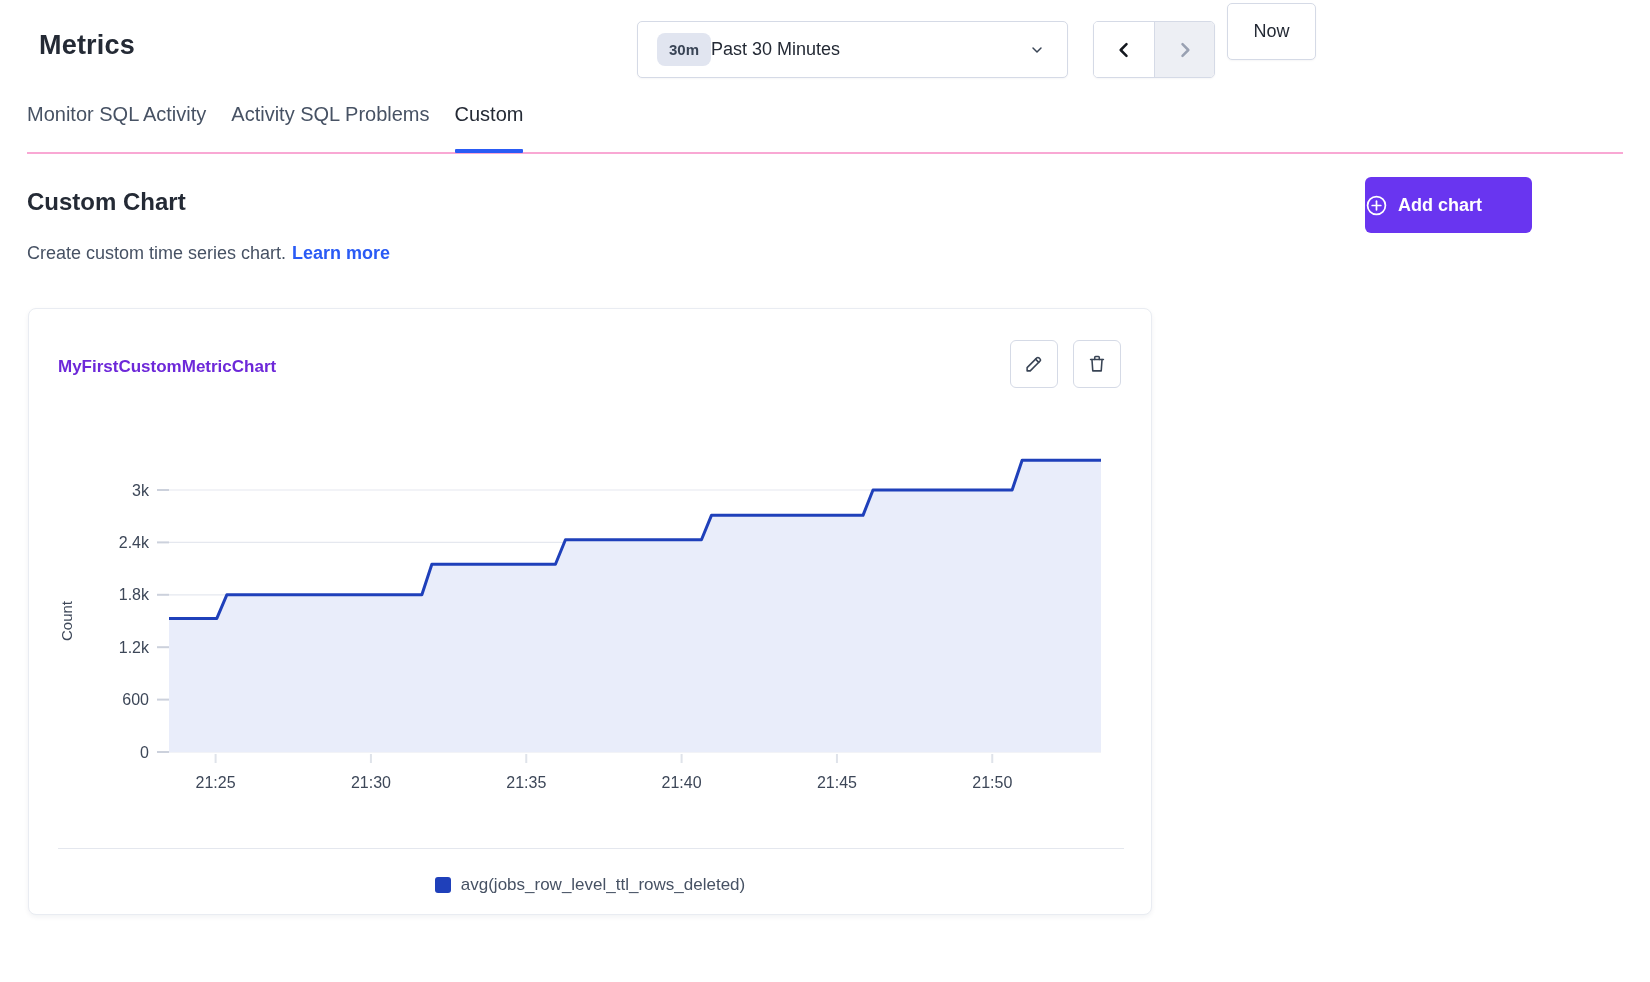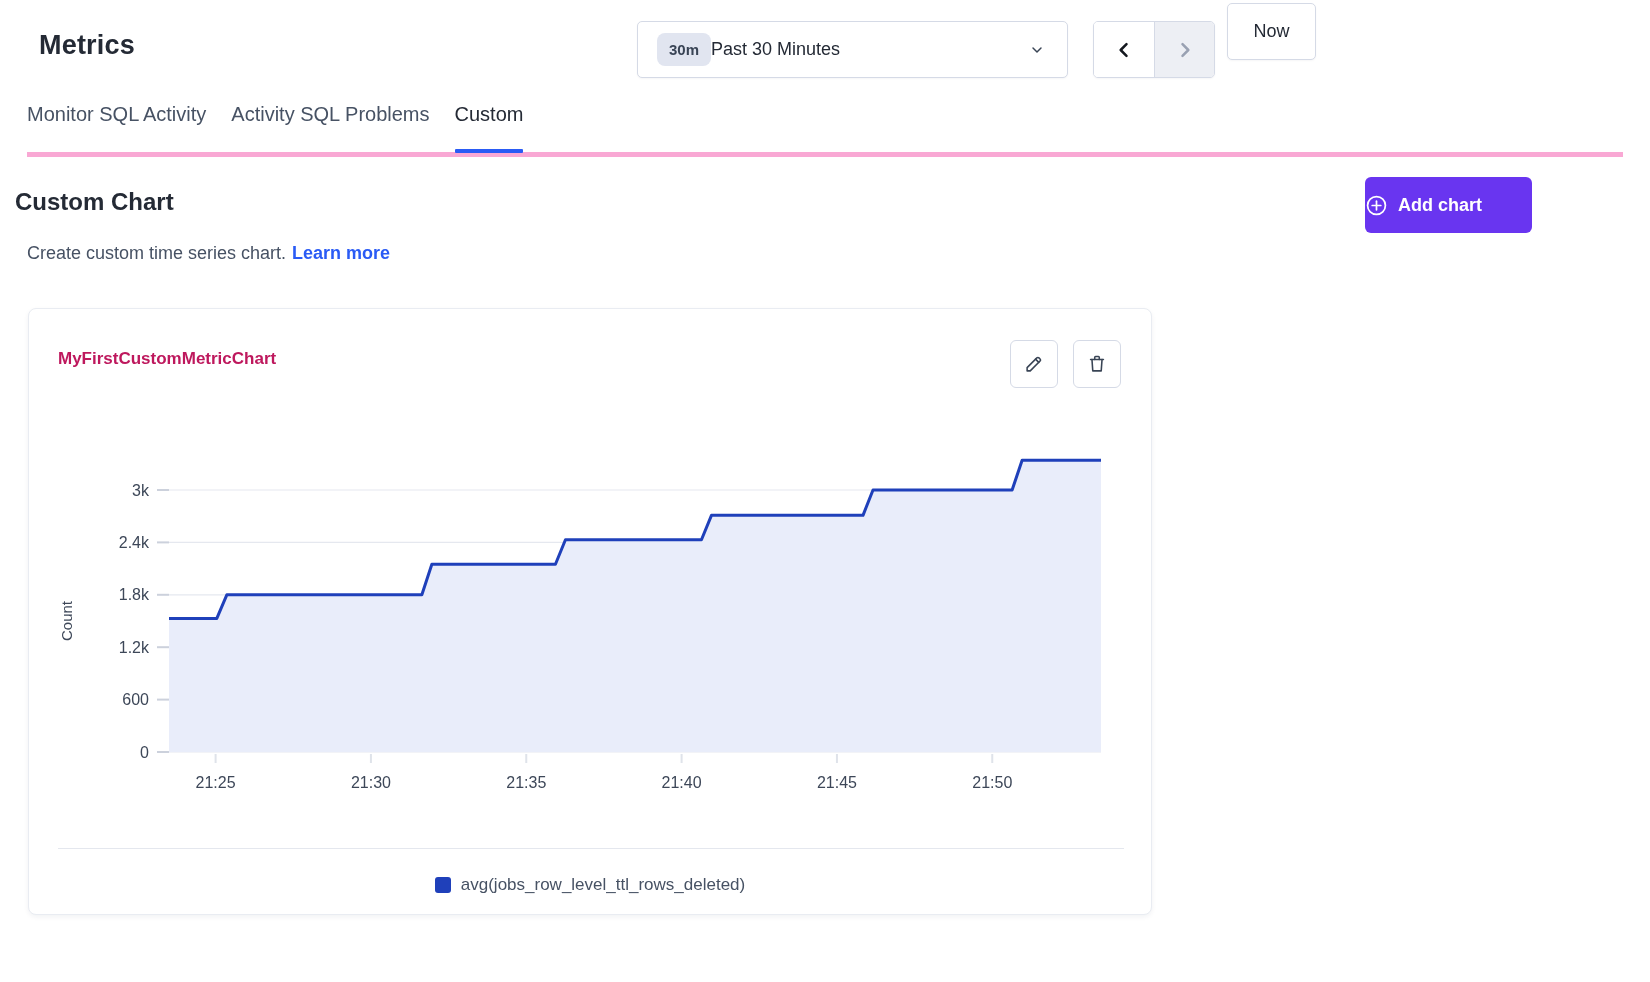--- a/index.html
+++ b/index.html
@@ -24,40 +24,40 @@
   .nav-btn { width:60px; height:100%; display:flex; align-items:center; justify-content:center; background:#fff; border:none; cursor:pointer; }
   .nav-btn.disabled { background:#edeff4; border-left:1px solid #d5dae6; cursor:default; }
 
   .now-btn { position:absolute; left:1227px; top:3px; width:89px; height:57px;
     background:#fff; border:1px solid #d5dae6; border-radius:5px;
     font-family:inherit; font-size:18px; color:#242a35; cursor:pointer;
     box-shadow:0 1px 2px rgba(20,30,60,.04); }
 
   
   .tabs { position:absolute; left:27px; top:103px; width:1596px; display:flex; gap:25px;
-    border-bottom:5px solid #f9a8d4; padding-bottom:0; }
+    border-bottom:2px solid #f9a8d4; padding-bottom:0; }
   .tab { font-size:20px; color:#475264; padding:0 0 26px 0; cursor:pointer; position:relative; }
   .tab.active { color:#242a35; }
   .tab.active::after { content:""; position:absolute; left:0; right:0; bottom:-1px; height:4px; background:#2a5bf5; border-radius:1px; }
 
   
-  .section-heading { position:absolute; left:15px; top:188px; font-size:24px; font-weight:700; color:#242a35; }
+  .section-heading { position:absolute; left:27px; top:188px; font-size:24px; font-weight:700; color:#242a35; }
   .section-sub { position:absolute; left:27px; top:243px; font-size:18px; color:#475264; }
   .learn-more { color:#2a5bf5; font-weight:600; text-decoration:none; margin-left:6px; cursor:pointer;margin-top:31px; }
 
   .add-chart-btn { position:absolute; left:1365px; top:177px; width:167px; height:56px;
     background:#6935f0; border:none; border-radius:6px; cursor:pointer;
     display:flex; align-items:center; justify-content:flex-start; gap:10px;
     font-family:inherit; color:#fff; font-size:18px; font-weight:700; }
 
   
   .card { position:absolute; left:28px; top:308px; width:1124px; height:607px;
     background:#fff; border:1px solid #e9ecf2; border-radius:8px;
     box-shadow:0 2px 5px rgba(20,30,60,.06); }
-  .card-title { position:absolute; left:29px; top:40px; font-size:17px; font-weight:700; color:#be185d; }
+  .card-title { position:absolute; left:29px; top:48px; font-size:17px; font-weight:700; color:#6d28d9; }
   .icon-btn { position:absolute; top:31px; width:48px; height:48px; background:#fff;
     border:1px solid #d5dae6; border-radius:6px; cursor:pointer;
     display:flex; align-items:center; justify-content:center; }
   .icon-btn.edit { left:981px; }
   .icon-btn.delete { left:1044px; }
 
   .chart-svg { position:absolute; left:29px; top:100px; }
 
   .card-divider { position:absolute; left:29px; top:539px; width:1066px; height:1px; background:#e4e7ee; }
 

